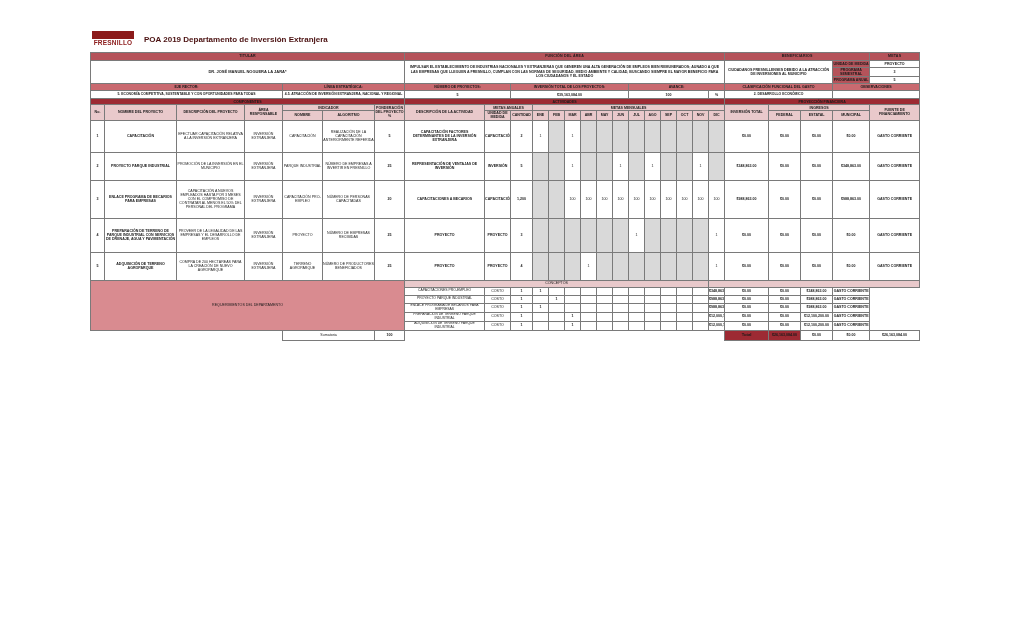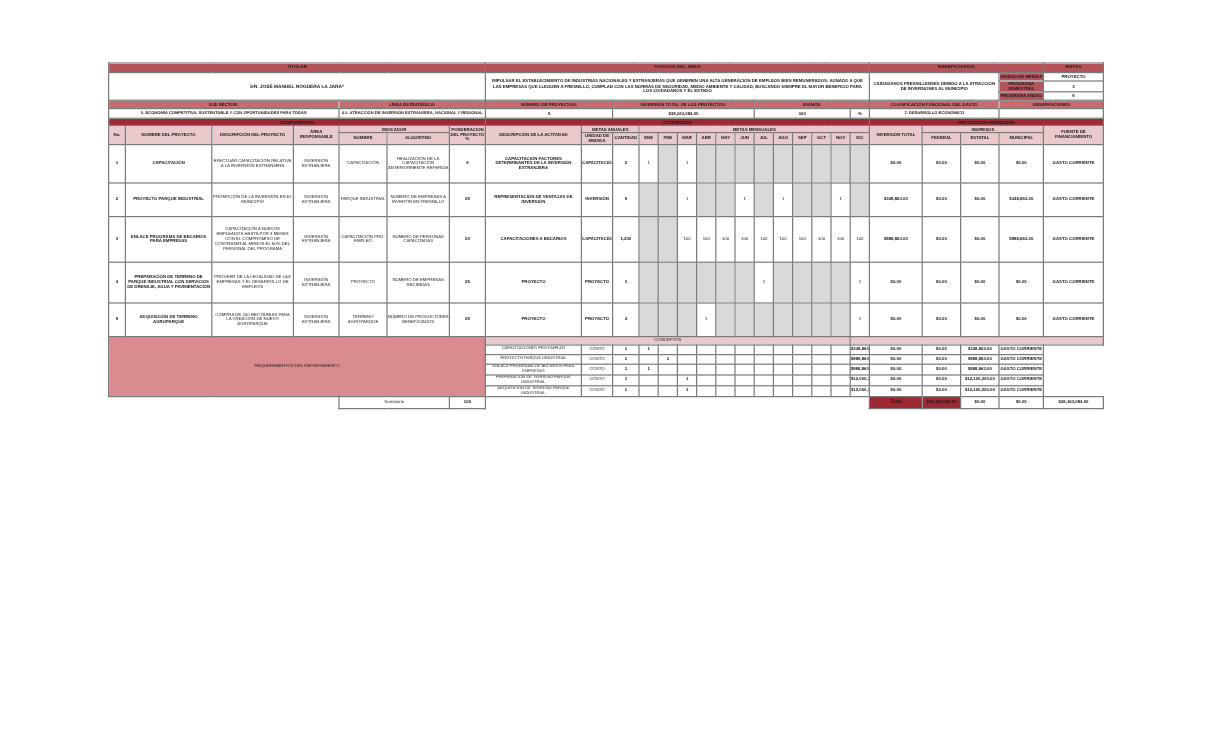--- a/index.html
+++ b/index.html
@@ -32,20 +32,27 @@
   .pinkcell{background:#e9c9cb;}
   .totalband{background:#9d2a33;color:#fff;font-weight:bold;}
   .totnum{background:#9d2a33;color:#ffffff;font-weight:bold;font-size:3.5px;}
   .sum-lbl{font-size:4.6px;}
 </style>
 </head>
 <body>
 
 <div class="page">
 
+  <div class="doc-header">
+    <div class="logo">
+      <div class="logo-top"></div>
+      <div class="logo-txt">FRESNILLO</div>
+    </div>
+    <div class="doc-title">POA 2019 Departamento de Inversión Extranjera</div>
+  </div>
 
   <table class="tbl">
     <colgroup>
       <col style="width:14px">
       <col style="width:72px">
       <col style="width:68px">
       <col style="width:38px">
       <col style="width:40px">
       <col style="width:52px">
       <col style="width:30px">

